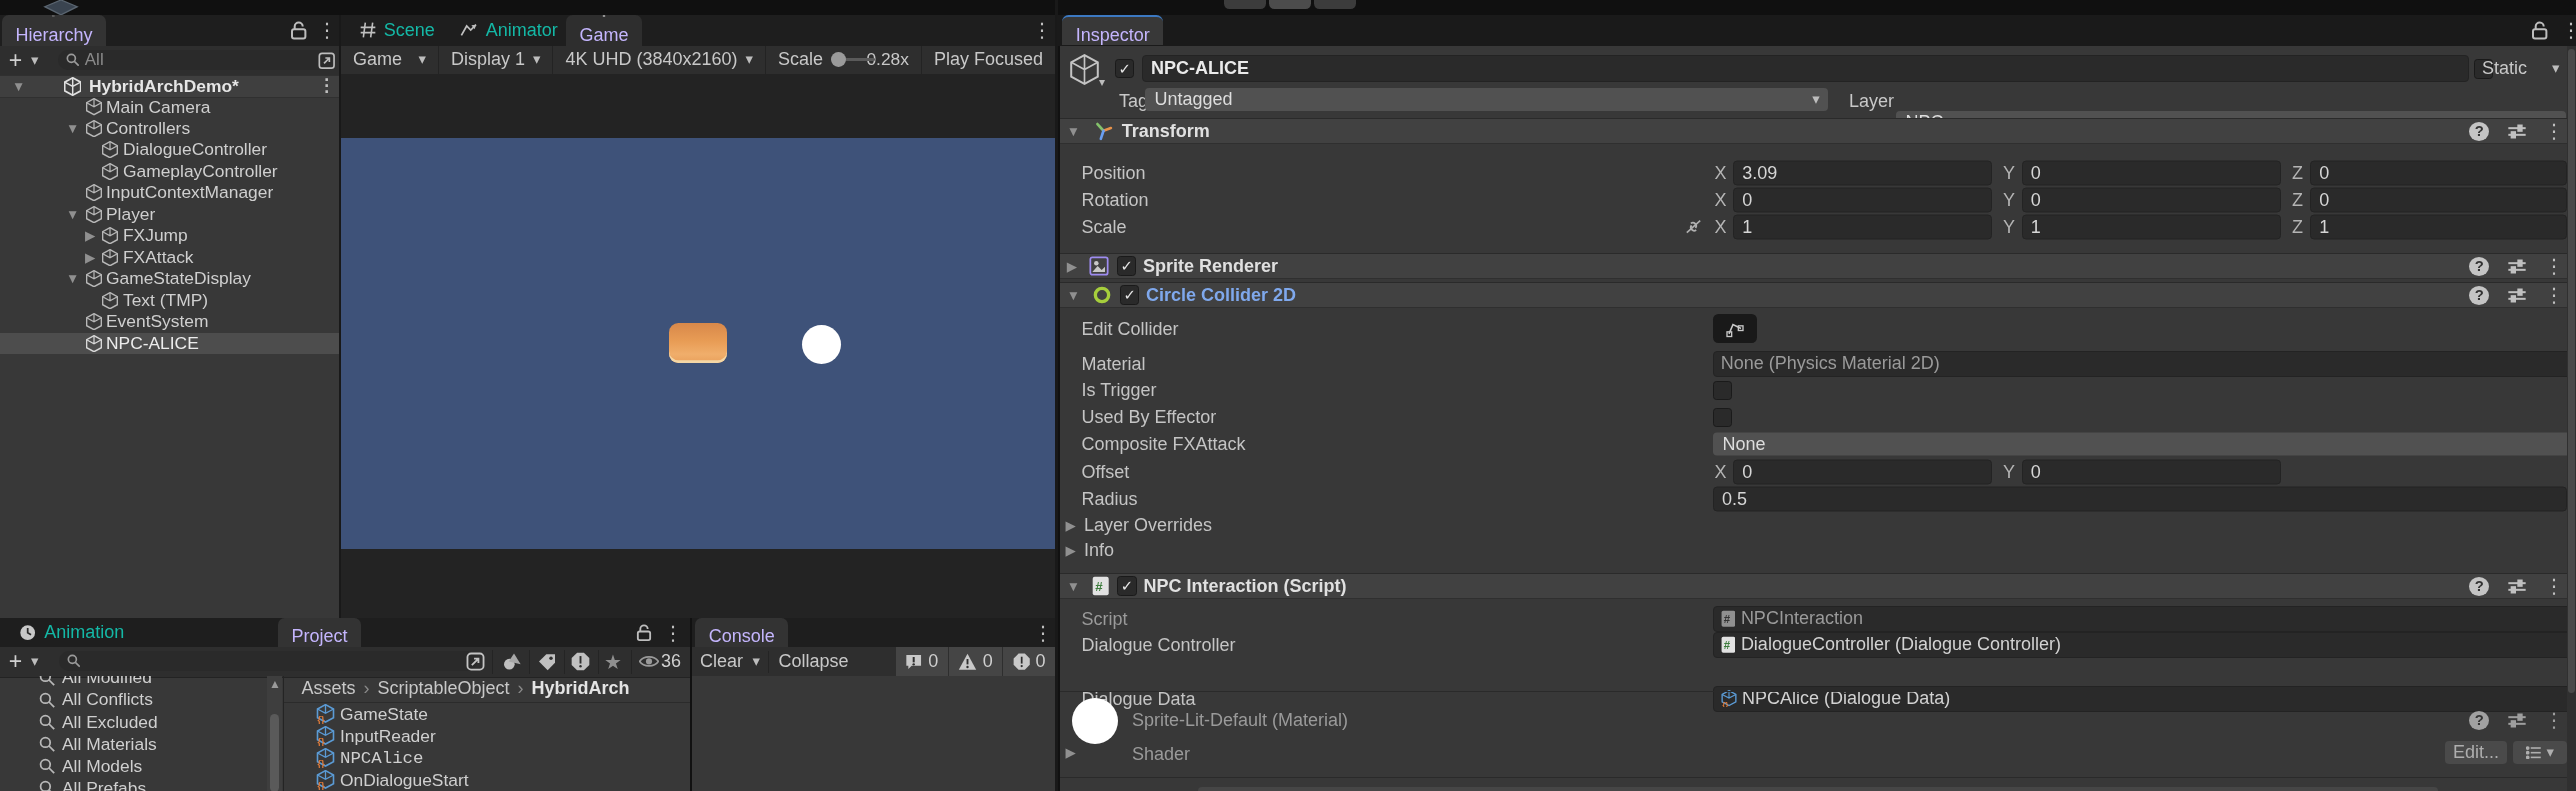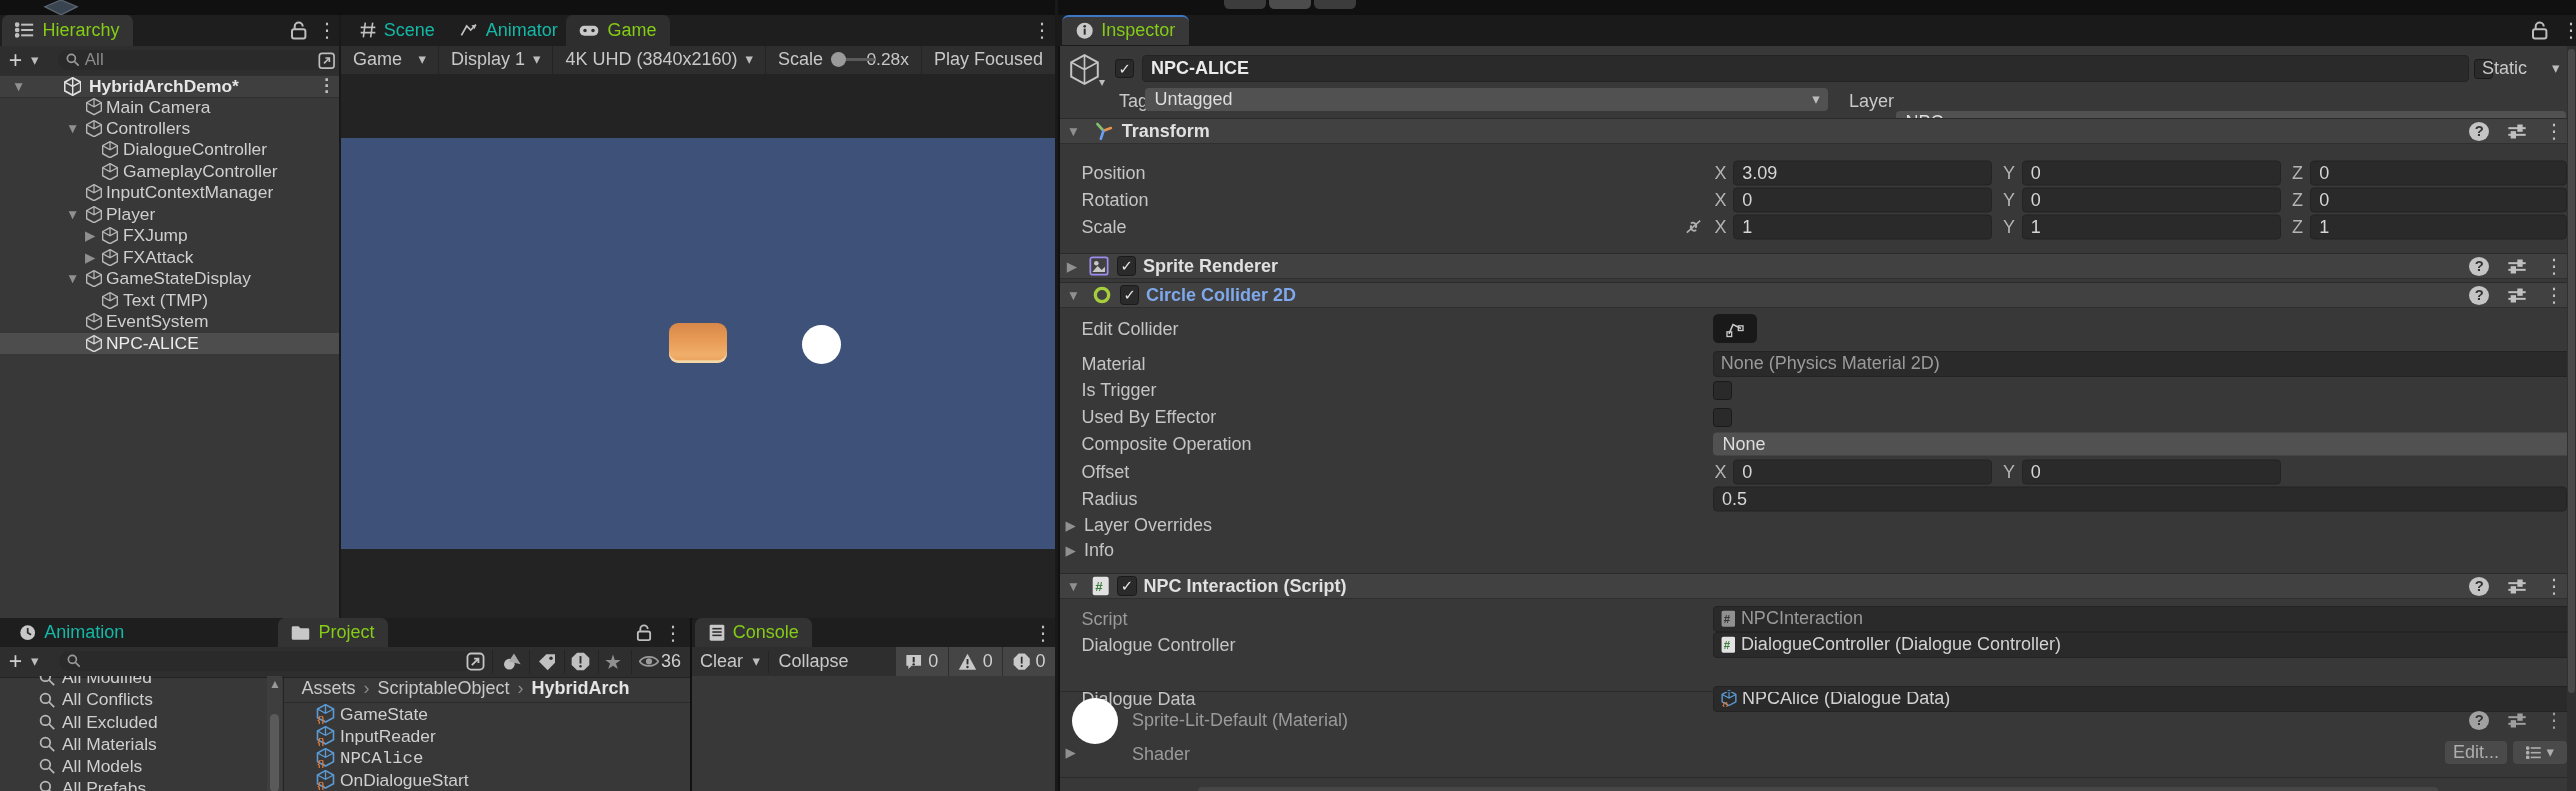--- a/index.html
+++ b/index.html
@@ -3,21 +3,21 @@
 <meta charset="utf-8">
 <style>
   html,body{margin:0;padding:0;background:#111;}
   body{width:2576px;height:792px;position:relative;overflow:hidden;
        font-family:"Liberation Sans",sans-serif;color:#C8C8C8;font-size:18px;}
   .abs{position:absolute;}
   .panel{position:absolute;background:#383838;overflow:hidden;}
   .tabstrip{position:absolute;background:#1E1E1E;}
   .tab{position:absolute;height:31px;display:flex;align-items:center;gap:8px;
        padding:0 13.4px;border-radius:6.7px 6.7px 0 0;color:#14b8a6;white-space:nowrap;}
-  .tab.active{background:#333333;color:#84cc16;}
+  .tab.active{background:#333333;color:#c4b5fd;flex-direction:column;}
   .toolbar{position:absolute;background:#2E2E2E;border-bottom:1.3px solid #232323;}
   .seg{height:100%;display:flex;align-items:center;gap:8px;padding:0 12px;
        border-right:1.3px solid #232323;color:#C8C8C8;white-space:nowrap;}
   .caret{color:#BDBDBD;font-size:14.8px;line-height:1;}
   .kebab{color:#C0C0C0;font-size:20px;line-height:1;}
   .searchbox{background:#2A2A2A;border-radius:10.7px;display:flex;align-items:center;
        gap:5.4px;padding:0 8px;color:#8A8A8A;}
   .trow{position:absolute;left:0;right:0;height:21.5px;display:flex;align-items:center;
        white-space:nowrap;font-size:17.4px;color:#CFCFCF;}
   .trow .exp{position:absolute;font-size:13.4px;color:#909090;}
@@ -674,21 +674,21 @@
   </div>
   <div class="irow" style="top:330px;">
     <span class="ilabel">Is Trigger</span>
     <div class="cb abs" style="left:653px;top:4.7px;"></div>
   </div>
   <div class="irow" style="top:357px;">
     <span class="ilabel">Used By Effector</span>
     <div class="cb abs" style="left:653px;top:4.7px;"></div>
   </div>
   <div class="irow" style="top:384px;">
-    <span class="ilabel">Composite Operation</span>
+    <span class="ilabel">Composite FXAttack</span>
     <div class="ival drop">
       <span>None</span>
 
     </div>
   </div>
   <div class="irow" style="top:412px;">
     <span class="ilabel">Offset</span>
     <div class="ival axis3">
       <span class="axl">X</span>
       <div class="field axf">

